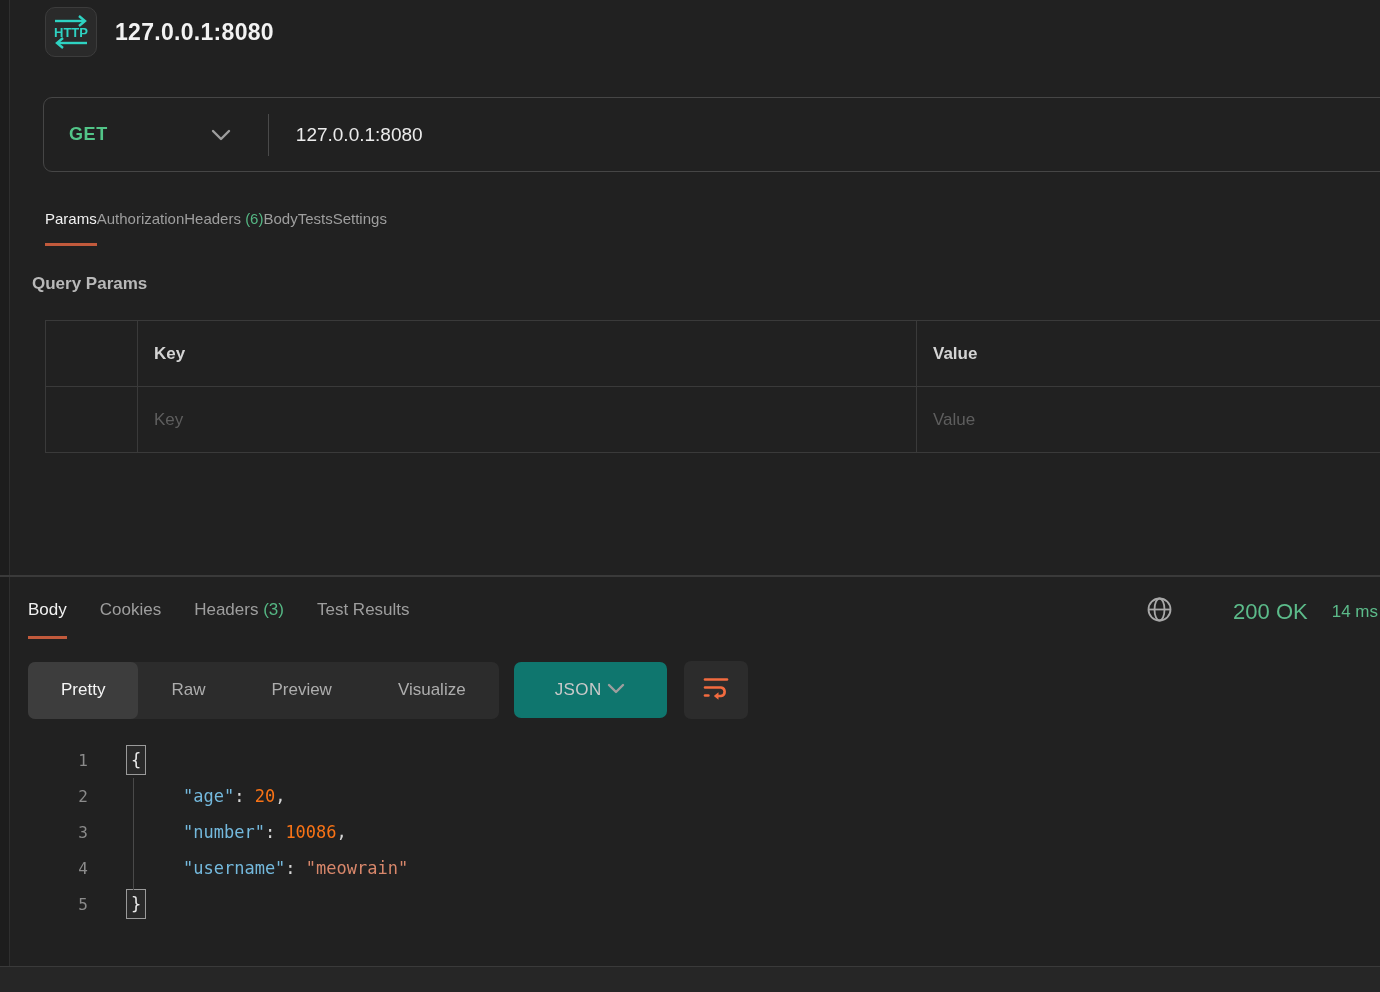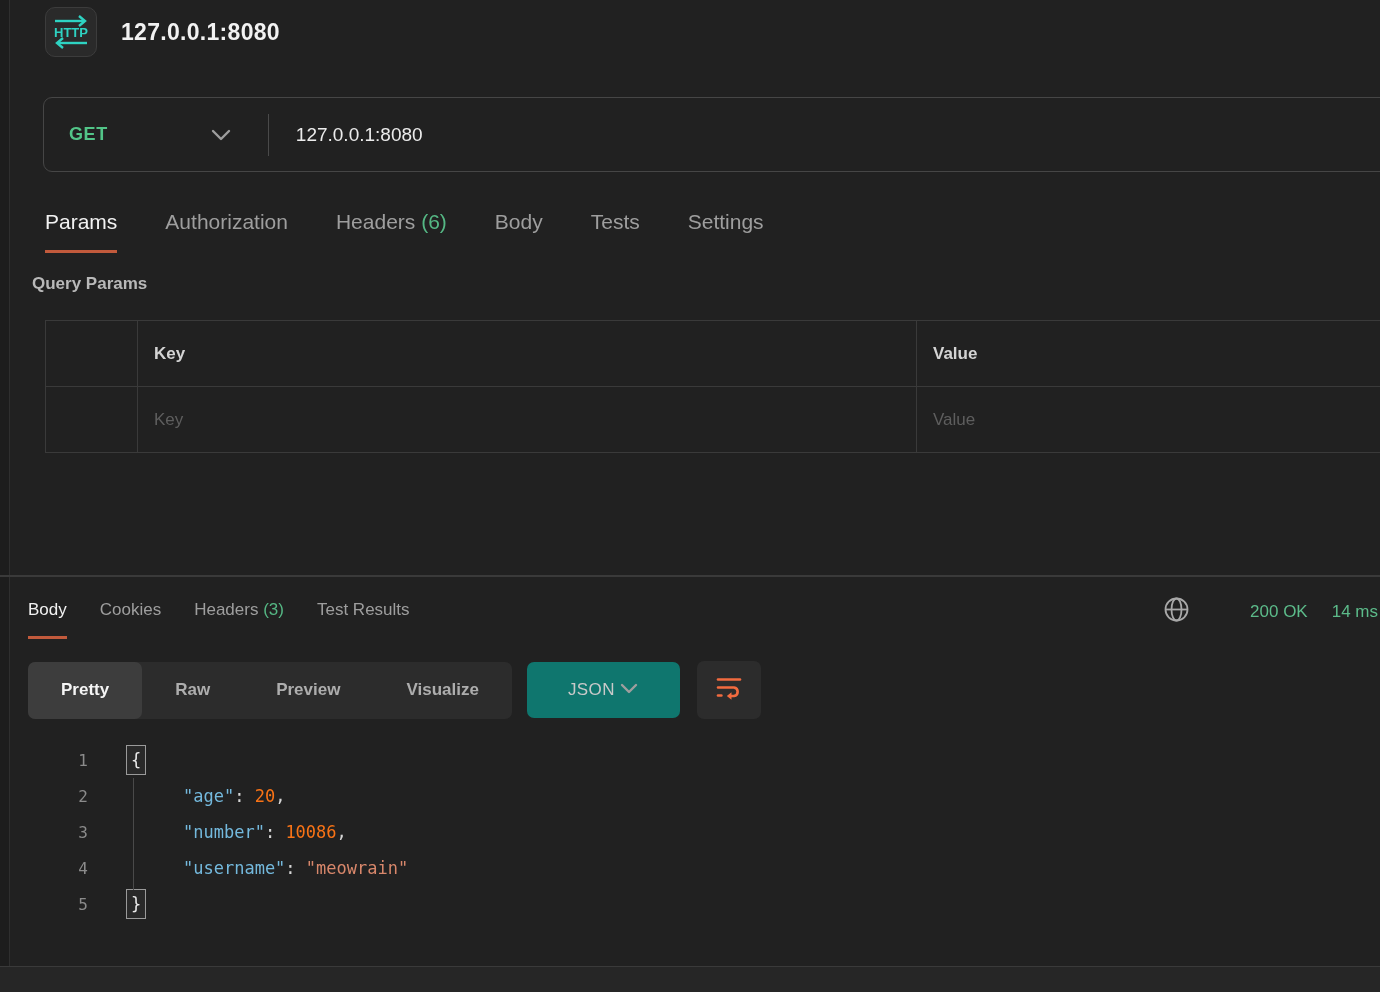--- a/index.html
+++ b/index.html
@@ -5,37 +5,37 @@
   * { margin: 0; padding: 0; box-sizing: border-box; }
   html, body { width: 1380px; height: 992px; background: #212121; overflow: hidden; }
   body { font-family: "Liberation Sans", sans-serif; color: #e8e8e8; }
   .screen { position: relative; width: 1380px; height: 992px; background: #212121; overflow: hidden; }
 
   
   .left-edge { position: absolute; left: 0; top: 0; width: 10px; height: 100%;
                background: #1d1d1d; border-right: 1px solid #2f2f2f; }
 
   
-  .app-header { position: absolute; left: 45px; top: 7px; display: flex; align-items: center; gap: 24px; }
+  .app-header { position: absolute; left: 45px; top: 7px; display: flex; align-items: center; gap: 18px; }
   .http-badge { width: 52px; height: 50px; background: #2a2a2a; border: 1px solid #3c3c3c;
                 border-radius: 10px; display: flex; align-items: center; justify-content: center; }
   .page-title { font-size: 23px; font-weight: 700; color: #f2f2f2; letter-spacing: 0.3px; }
 
   
   .request-bar { position: absolute; left: 43px; right: -12px; top: 97px; height: 75px;
                  border: 1px solid #464646; border-radius: 9px; display: flex; align-items: center; }
   .method-select { display: flex; align-items: center; cursor: pointer; }
   .method-label { margin-left: 25px; font-size: 18px; font-weight: 700; color: #52c588; letter-spacing: 0.6px; }
   .method-chevron { margin-left: 102px; display: flex; }
   .rb-divider { width: 1px; height: 42px; background: #4a4a4a; margin-left: 36px; }
   .url-input { margin-left: 27px; background: transparent; border: none; outline: none;
                color: #ececec; font-size: 19px; font-family: "Liberation Sans", sans-serif; width: 700px; }
 
   
-  .request-tabs { position: absolute; left: 45px; top: 202px; display: flex; gap: 48px; font-size: 21px; text-align: right; }
+  .request-tabs { position: absolute; left: 45px; top: 202px; display: flex; font-size: 15px; text-align: right; }
   .tab { color: #9e9e9e; padding: 8px 0 16px; cursor: pointer; white-space: nowrap; }
   .tab.active { color: #f2f2f2; border-bottom: 3px solid #c25a3c; }
   .tab .count { color: #55b784; }
 
   .qp-title { position: absolute; left: 32px; top: 274px; font-size: 17px; font-weight: 700; color: #b9b9b9; }
 
   
   .params-table { position: absolute; left: 45px; right: -12px; top: 320px;
                   display: grid; grid-template-columns: 91px 779px 1fr; grid-template-rows: 65px 66px;
                   border: 1px solid #3a3a3a; }
@@ -46,28 +46,28 @@
   .pt-input { background: transparent; border: none; outline: none; width: 95%;
               font-size: 17px; font-family: "Liberation Sans", sans-serif; color: #d4d4d4; }
   .pt-input::placeholder { color: #5e5e5e; }
 
   
   .section-divider { position: absolute; left: 0; right: 0; top: 575px; height: 2px; background: #3a3a3a; }
 
   
   .response-tabs { position: absolute; left: 28px; top: 592px; display: flex; gap: 33px; font-size: 17px; }
   .response-meta { position: absolute; right: 2px; top: 596px; display: flex; align-items: center; gap: 24px; }
-  .status-ok { color: #5cbb8a; font-size: 17px; margin-left: 36px; }
+  .status-ok { color: #5cbb8a; font-size: 22px; margin-left: 36px; }
   .resp-time { color: #5cbb8a; font-size: 17px; }
 
   
   .view-controls { position: absolute; left: 28px; top: 661px; display: flex; align-items: center; }
   .segmented { display: flex; background: #2c2c2c; border-radius: 7px; height: 57px; align-items: stretch; }
   .segment { display: flex; align-items: center; padding: 0 33px; color: #adadad; font-size: 17px;
-             cursor: pointer; border-radius: 7px; font-weight: bold; }
+             cursor: pointer; border-radius: 7px; }
   .segment.active { background: #3d3d3d; color: #f5f5f5; }
   .format-dropdown { margin-left: 15px; height: 56px; width: 153px; background: #0f766e; border-radius: 7px;
                      display: flex; align-items: center; justify-content: center; gap: 4px; cursor: pointer; }
   .format-label { color: #c9c9c9; font-size: 17px; letter-spacing: 0.4px; }
   .wrap-btn { margin-left: 17px; height: 58px; width: 64px; background: #2c2c2c; border-radius: 7px;
               display: flex; align-items: center; justify-content: center; cursor: pointer; }
 
   
   .code-area { position: absolute; left: 0; right: 0; top: 742px; font-family: "DejaVu Sans Mono", monospace;
                font-size: 17px; }

